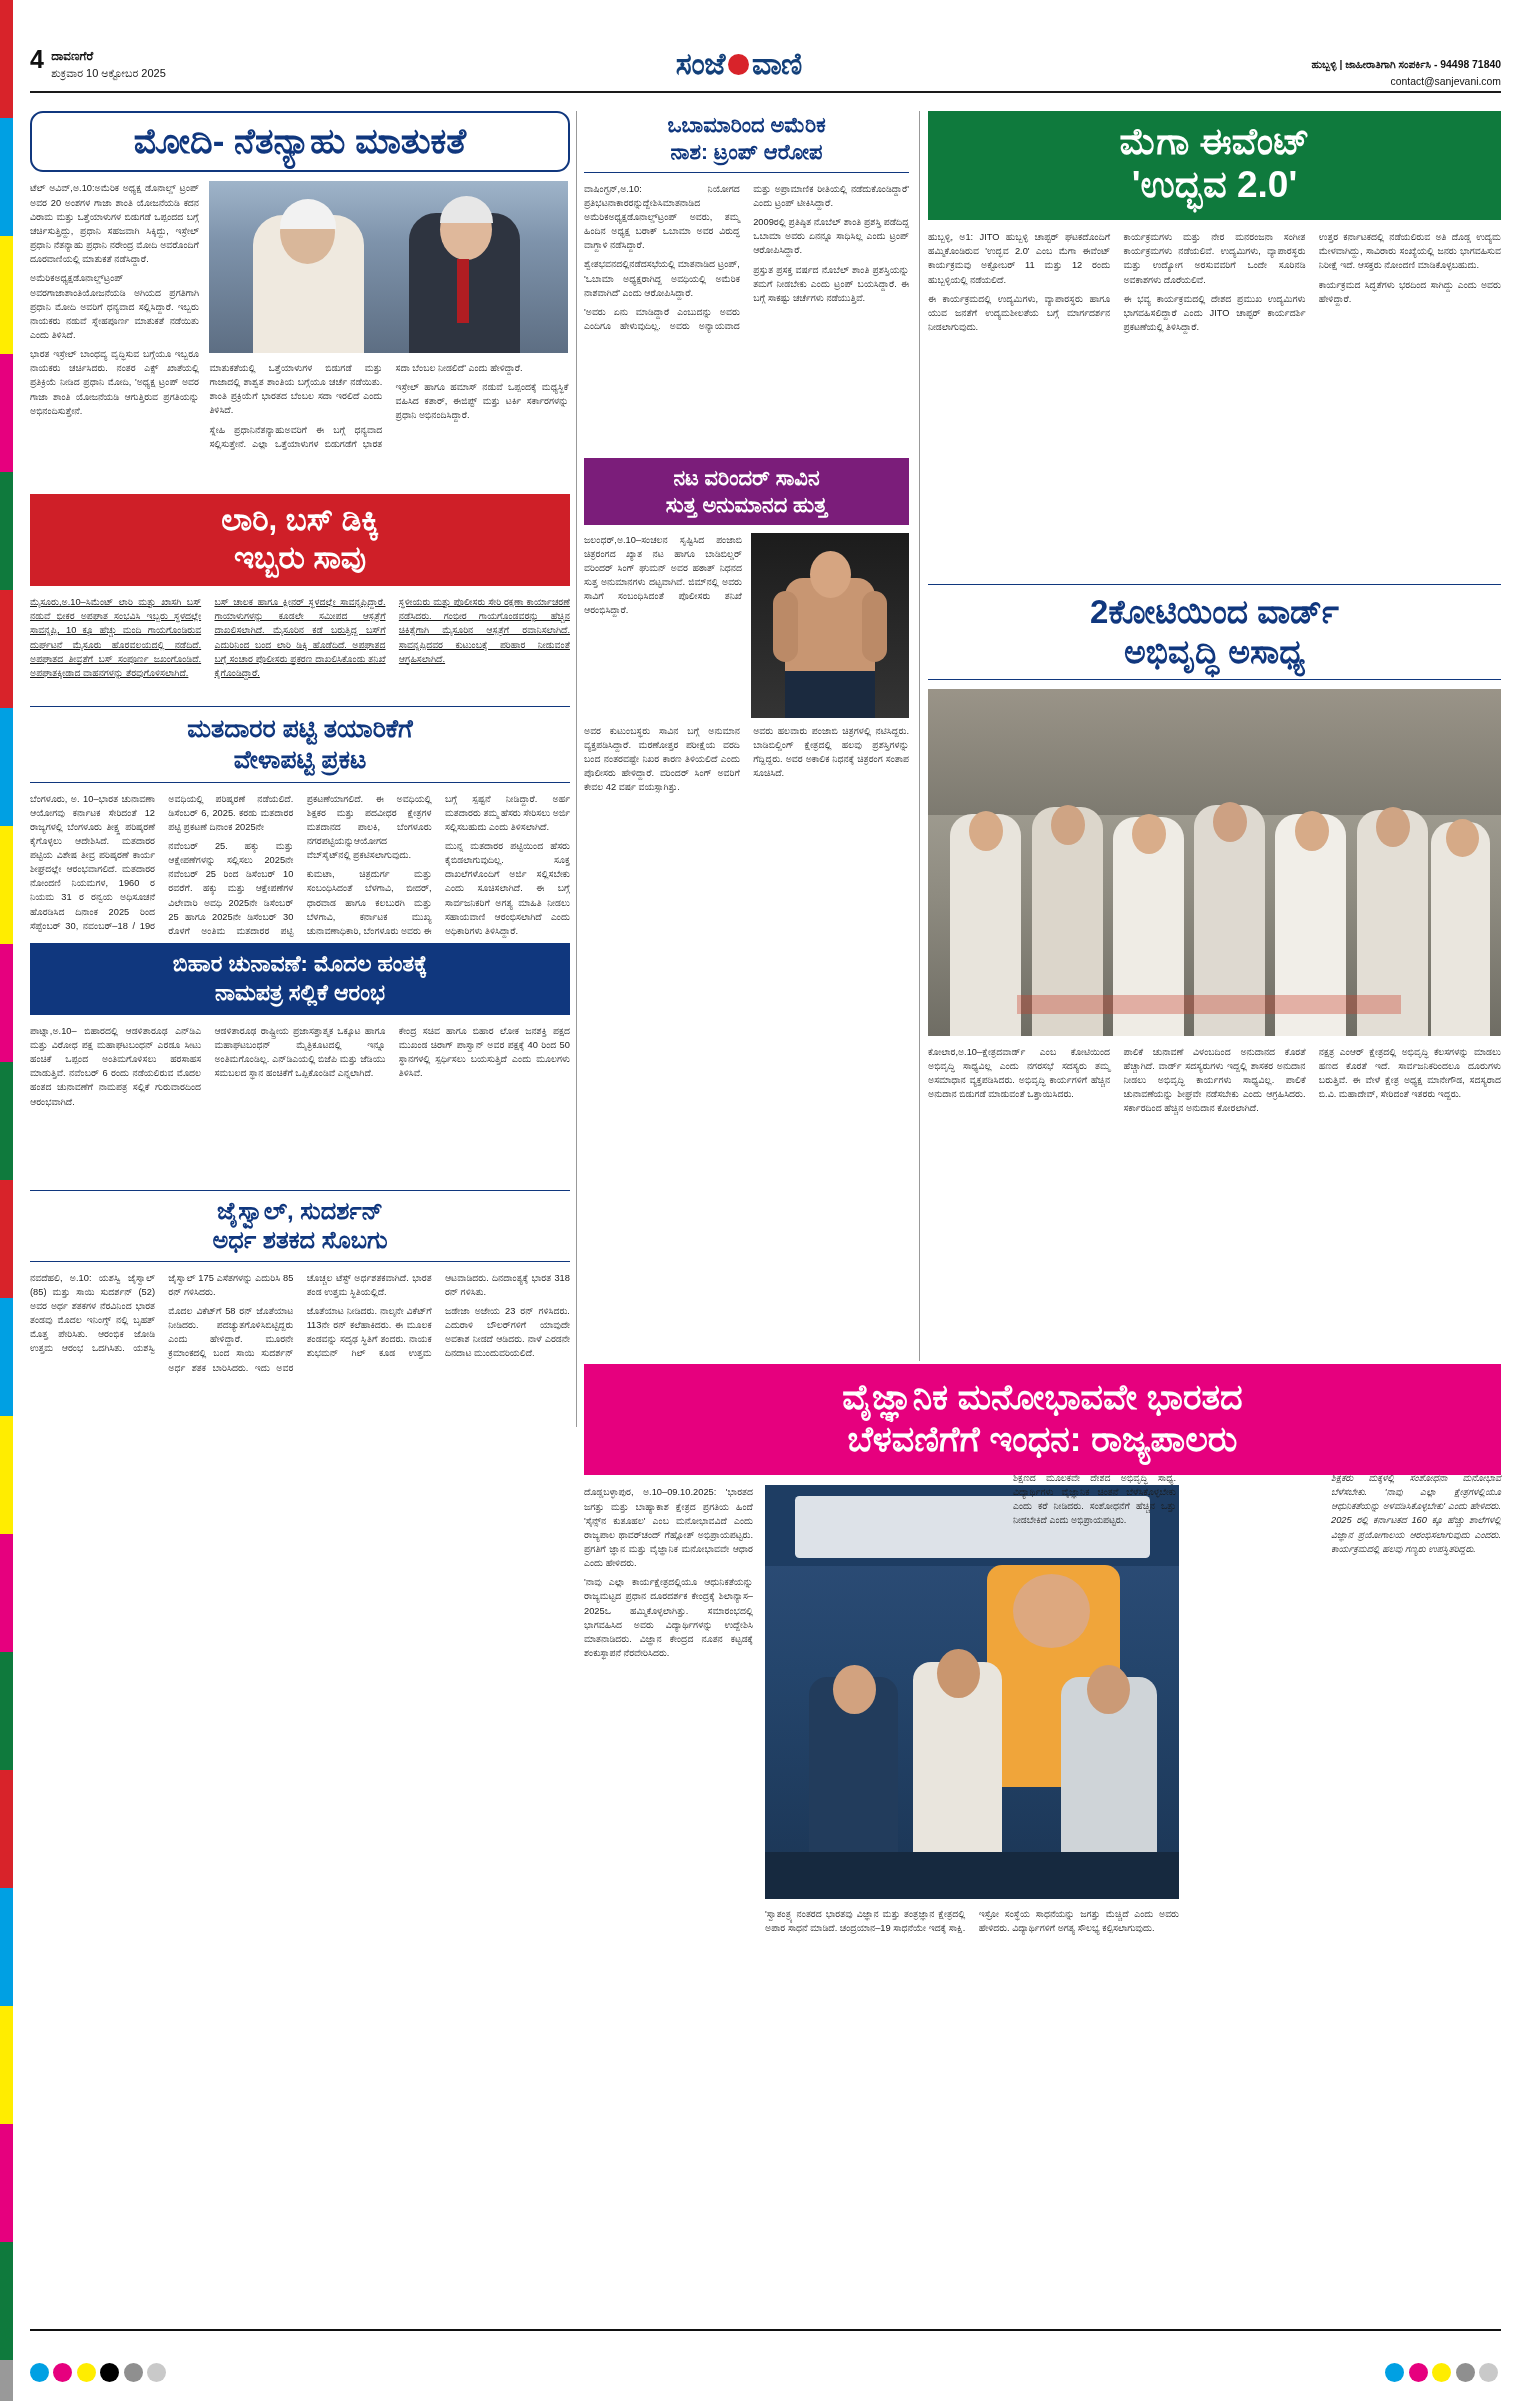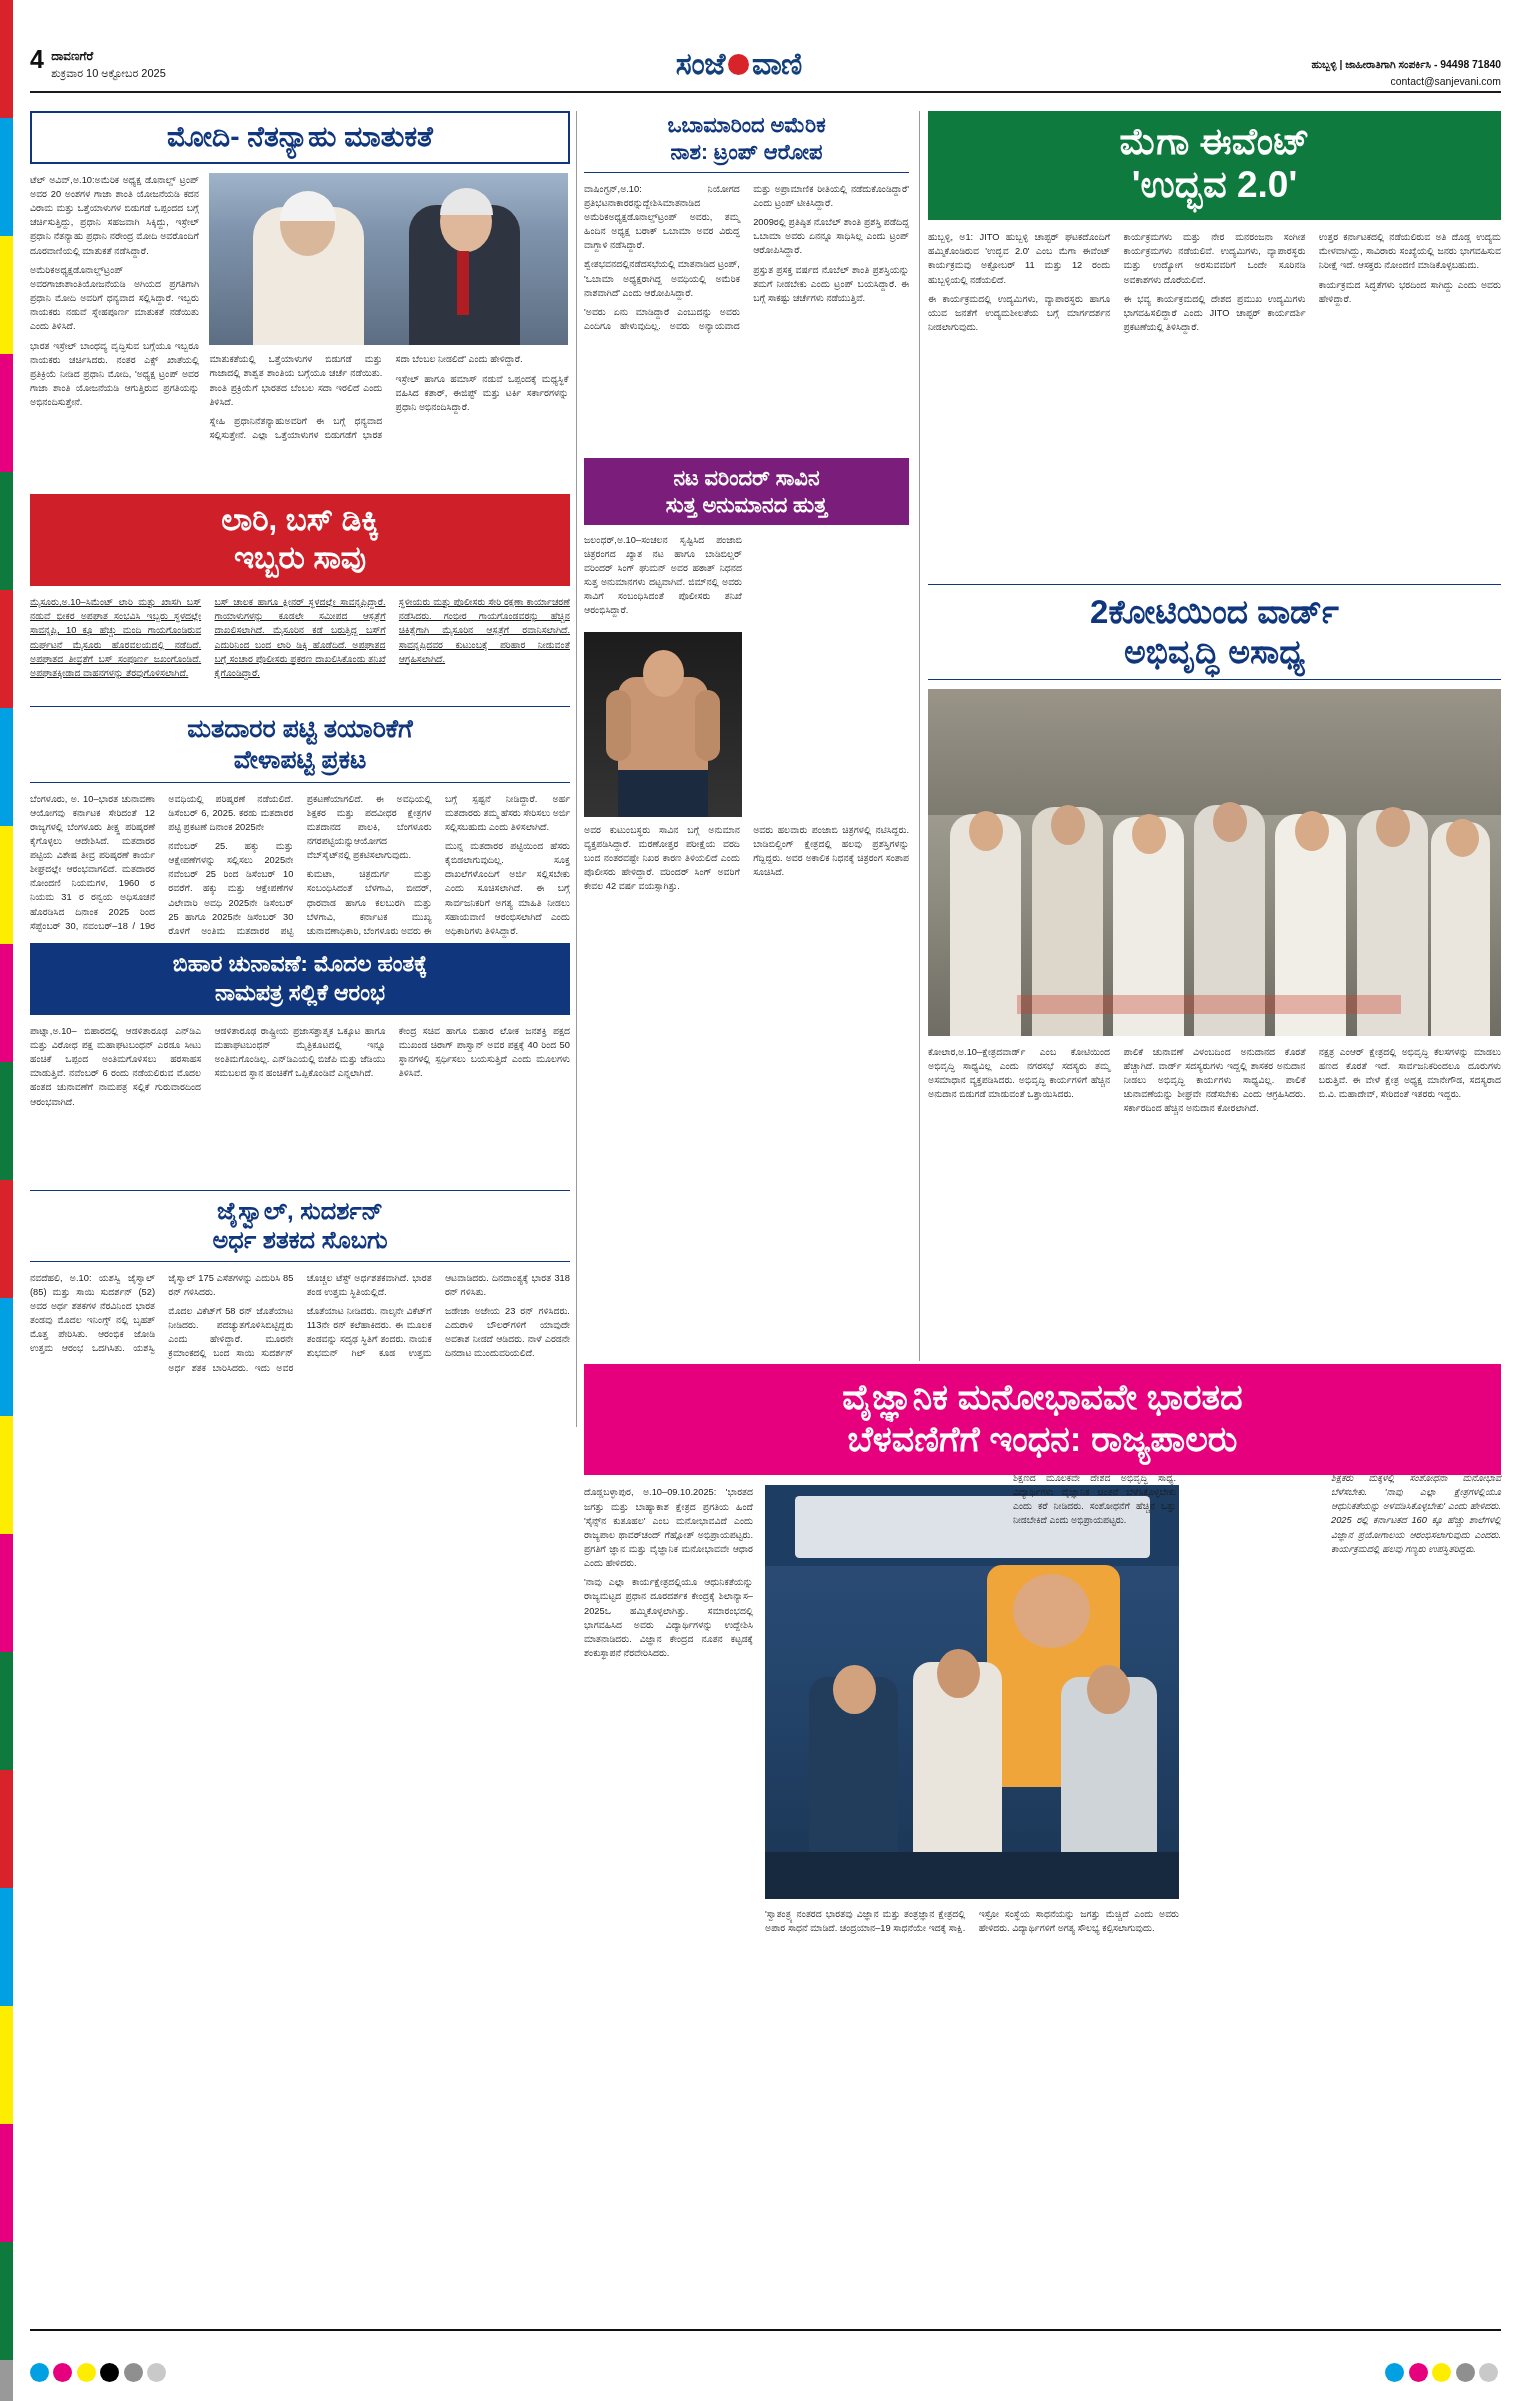--- a/index.html
+++ b/index.html
@@ -129,21 +129,21 @@
       <span class="dot"></span>
       <span>ವಾಣಿ</span>
     </div>
     <div class="mast-right">
       <div class="ln1">ಹುಬ್ಬಳ್ಳಿ |  ಜಾಹೀರಾತಿಗಾಗಿ ಸಂಪರ್ಕಿಸಿ  -  94498 71840</div>
       <div>contact@sanjevani.com</div>
     </div>
   </div>
 
   <div style="position:absolute;left:30px;top:111px;width:540px;">
-    <div class="hl hl-box-blue" style="font-size:28px;padding:7.4px 4.4px;">ಮೋದಿ- ನೆತನ್ಯಾಹು ಮಾತುಕತೆ</div>
+    <div class="hl hl-box-blue" style="font-size:35px;padding:7.4px 4.4px;border-radius:13px;">ಮೋದಿ- ನೆತನ್ಯಾಹು ಮಾತುಕತೆ</div>
 
     <div style="display:flex;gap:10.4px;margin-top:9px;">
       <div class="col-text" style="width:169px;">
         <p>ಟೆಲ್ ಅವಿವ್,ಅ.10:ಅಮೆರಿಕ ಅಧ್ಯಕ್ಷ ಡೊನಾಲ್ಡ್ ಟ್ರಂಪ್ ಅವರ 20 ಅಂಶಗಳ ಗಾಜಾ ಶಾಂತಿ ಯೋಜನೆಯಡಿ ಕದನ ವಿರಾಮ ಮತ್ತು ಒತ್ತೆಯಾಳುಗಳ ಬಿಡುಗಡೆ ಒಪ್ಪಂದದ ಬಗ್ಗೆ ಚರ್ಚಿಸುತ್ತಿದ್ದು, ಪ್ರಧಾನಿ ಸಹಜವಾಗಿ ಸಿಕ್ಕಿದ್ದು, ಇಸ್ರೇಲ್ ಪ್ರಧಾನಿ ನೆತನ್ಯಾಹು ಪ್ರಧಾನಿ ನರೇಂದ್ರ ಮೋದಿ ಅವರೊಂದಿಗೆ ದೂರವಾಣಿಯಲ್ಲಿ ಮಾತುಕತೆ ನಡೆಸಿದ್ದಾರೆ.</p>
         <p>ಅಮೆರಿಕಅಧ್ಯಕ್ಷಡೊನಾಲ್ಡ್‌ಟ್ರಂಪ್ ಅವರಗಾಜಾಶಾಂತಿಯೋಜನೆಯಡಿ ಅಗಿಯದ ಪ್ರಗತಿಗಾಗಿ ಪ್ರಧಾನಿ ಮೋದಿ ಅವರಿಗೆ ಧನ್ಯವಾದ ಸಲ್ಲಿಸಿದ್ದಾರೆ. ಇಬ್ಬರು ನಾಯಕರು ನಡುವೆ ಸ್ನೇಹಪೂರ್ಣ ಮಾತುಕತೆ ನಡೆಯಿತು ಎಂದು ತಿಳಿಸಿದೆ.</p>
         <p>ಭಾರತ ಇಸ್ರೇಲ್ ಬಾಂಧವ್ಯ ವೃದ್ಧಿಸುವ ಬಗ್ಗೆಯೂ ಇಬ್ಬರೂ ನಾಯಕರು ಚರ್ಚಿಸಿದರು. ನಂತರ ಎಕ್ಸ್ ಖಾತೆಯಲ್ಲಿ ಪ್ರತಿಕ್ರಿಯೆ ನೀಡಿದ ಪ್ರಧಾನಿ ಮೋದಿ, 'ಅಧ್ಯಕ್ಷ ಟ್ರಂಪ್ ಅವರ ಗಾಜಾ ಶಾಂತಿ ಯೋಜನೆಯಡಿ ಆಗುತ್ತಿರುವ ಪ್ರಗತಿಯನ್ನು ಅಭಿನಂದಿಸುತ್ತೇನೆ.</p>
       </div>
       <div style="width:359px;">
         <div class="photo" style="width:359px;height:172px;background:
             linear-gradient(180deg,#9fb4c9 0%,#7e93ab 35%,#5d6e83 100%);">
@@ -246,21 +246,21 @@
       <p>ಕುಮಟಾ, ಚಿತ್ರದುರ್ಗ ಮತ್ತು ಸಂಬಂಧಿಸಿದಂತೆ ಬೆಳಗಾವಿ, ಬೀದರ್, ಧಾರವಾಡ ಹಾಗೂ ಕಲಬುರಗಿ ಮತ್ತು ಬೆಳಗಾವಿ, ಕರ್ನಾಟಕ ಮುಖ್ಯ ಚುನಾವಣಾಧಿಕಾರಿ, ಬೆಂಗಳೂರು ಅವರು ಈ ಬಗ್ಗೆ ಸ್ಪಷ್ಟನೆ ನೀಡಿದ್ದಾರೆ. ಅರ್ಹ ಮತದಾರರು ತಮ್ಮ ಹೆಸರು ಸೇರಿಸಲು ಅರ್ಜಿ ಸಲ್ಲಿಸಬಹುದು ಎಂದು ತಿಳಿಸಲಾಗಿದೆ.</p>
       <p>ಮುನ್ನ ಮತದಾರರ ಪಟ್ಟಿಯಿಂದ ಹೆಸರು ಕೈಬಿಡಲಾಗುವುದಿಲ್ಲ. ಸೂಕ್ತ ದಾಖಲೆಗಳೊಂದಿಗೆ ಅರ್ಜಿ ಸಲ್ಲಿಸಬೇಕು ಎಂದು ಸೂಚಿಸಲಾಗಿದೆ. ಈ ಬಗ್ಗೆ ಸಾರ್ವಜನಿಕರಿಗೆ ಅಗತ್ಯ ಮಾಹಿತಿ ನೀಡಲು ಸಹಾಯವಾಣಿ ಆರಂಭಿಸಲಾಗಿದೆ ಎಂದು ಅಧಿಕಾರಿಗಳು ತಿಳಿಸಿದ್ದಾರೆ.</p>
     </div>
   </div>
 
   <div style="position:absolute;left:584px;top:458px;width:325px;">
     <div class="hl hl-purple-bg" style="font-size:21px;padding:7.4px 4.4px;line-height:1.25;">
       <div>ನಟ ವರಿಂದರ್ ಸಾವಿನ</div>
       <div>ಸುತ್ತ ಅನುಮಾನದ ಹುತ್ತ</div>
     </div>
-    <div style="display:flex;gap:9px;margin-top:7.4px;flex-direction:column;">
+    <div style="display:flex;gap:9px;margin-top:7.4px;">
       <div class="col-text" style="width:158px;">
         <p>ಜಲಂಧರ್,ಅ.10–ಸಂಚಲನ ಸೃಷ್ಟಿಸಿದ ಪಂಜಾಬಿ ಚಿತ್ರರಂಗದ ಖ್ಯಾತ ನಟ ಹಾಗೂ ಬಾಡಿಬಿಲ್ಡರ್ ವರಿಂದರ್ ಸಿಂಗ್ ಘುಮನ್ ಅವರ ಹಠಾತ್ ನಿಧನದ ಸುತ್ತ ಅನುಮಾನಗಳು ದಟ್ಟವಾಗಿವೆ. ಜಿಮ್‌ನಲ್ಲಿ ಅವರು ಸಾವಿಗೆ ಸಂಬಂಧಿಸಿದಂತೆ ಪೊಲೀಸರು ತನಿಖೆ ಆರಂಭಿಸಿದ್ದಾರೆ.</p>
       </div>
       <div style="width:158px;">
         <div class="photo" style="width:158px;height:185px;background:linear-gradient(180deg,#1c1c1c 0%,#343434 100%);">
           <div style="position:absolute;left:34px;bottom:0;width:90px;height:140px;background:#c89672;border-radius:18px 18px 0 0;"></div>
           <div style="position:absolute;left:59px;bottom:120px;width:41px;height:47px;background:#d6a581;border-radius:50%;"></div>
           <div style="position:absolute;left:22px;bottom:56px;width:25px;height:71px;background:#bb8a67;border-radius:13.3px;"></div>
           <div style="position:absolute;left:111px;bottom:56px;width:25px;height:71px;background:#bb8a67;border-radius:13.3px;"></div>
           <div style="position:absolute;left:34px;bottom:0;width:90px;height:47px;background:#1b2a3f;"></div>

